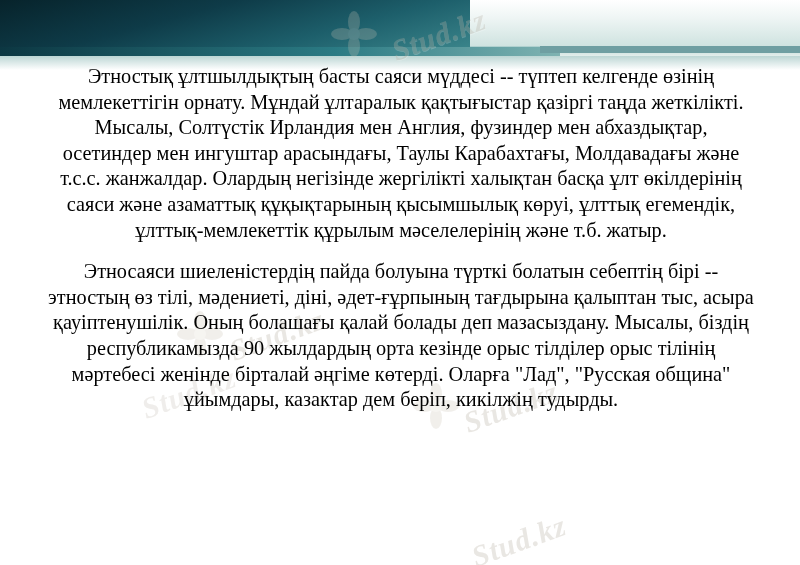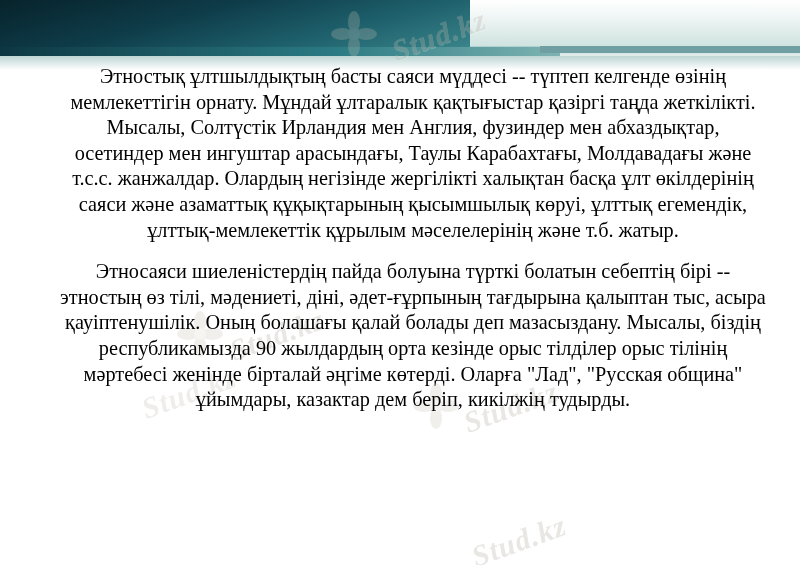--- a/index.html
+++ b/index.html
@@ -91,21 +91,21 @@
     text-shadow: 0 1px 0 rgba(255,255,255,0.7);
   }
   .wm-flower {
     width: 46px;
     height: 46px;
   }
 
   
   .content {
     position: absolute;
-    left: 60px;
+    left: 48px;
     top: 64px;
     width: 706px;
     text-align: center;
     font-size: 20.3px;
     line-height: 25.6px;
     color: #000000;
   }
   .para {
     margin: 0;
     text-align: center;

